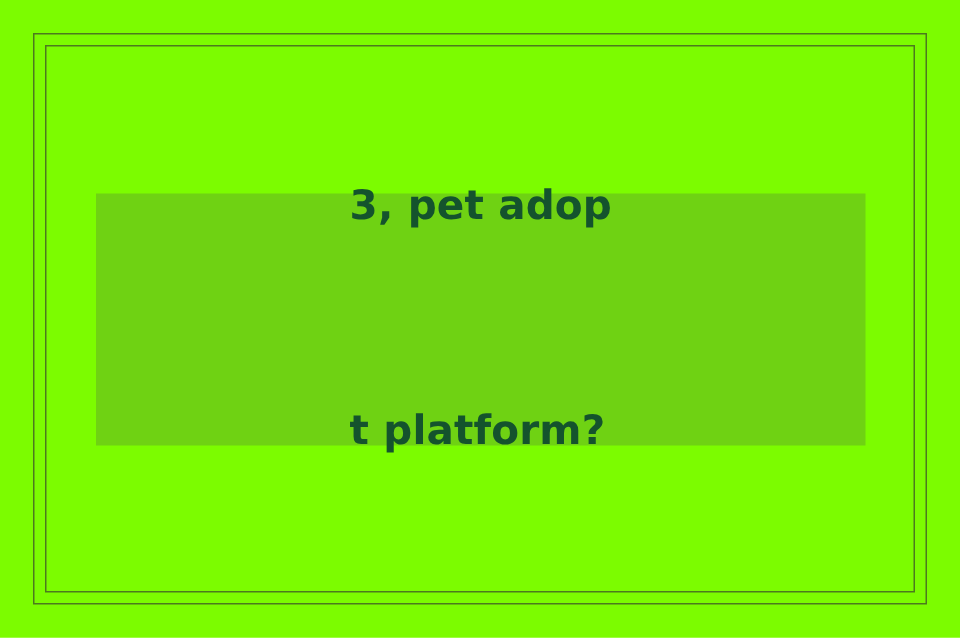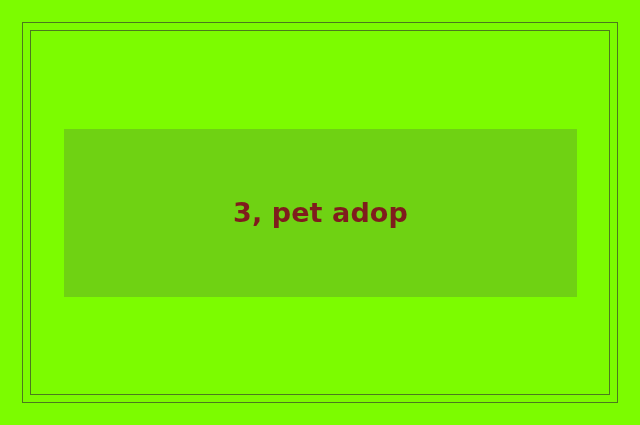--- a/index.html
+++ b/index.html
@@ -53,21 +53,21 @@
     width: 513px;
     height: 168px;
     background: #6fd213;
     box-sizing: border-box;
     display: flex;
     align-items: center;
     justify-content: center;
   }
 
   #headline {
-    color: #7f1d1d;
+    color: #14532d;
     font-size: 27px;
     font-weight: bold;
     line-height: 1.85;
     text-align: left;
     letter-spacing: 0.1px;
     white-space: pre;
     margin: 0;
   }
 
   .headline-line {
@@ -78,16 +78,17 @@
 <body>
 
 <div id="slide">
 
   <div id="frame-outer"></div>
   <div id="frame-inner"></div>
 
   <div id="content-panel">
     <div id="headline">
       <span class="headline-line">3, pet adop</span>
+      <span class="headline-line">t platform?</span>
     </div>
   </div>
 
 </div>
 
 </body></html>

